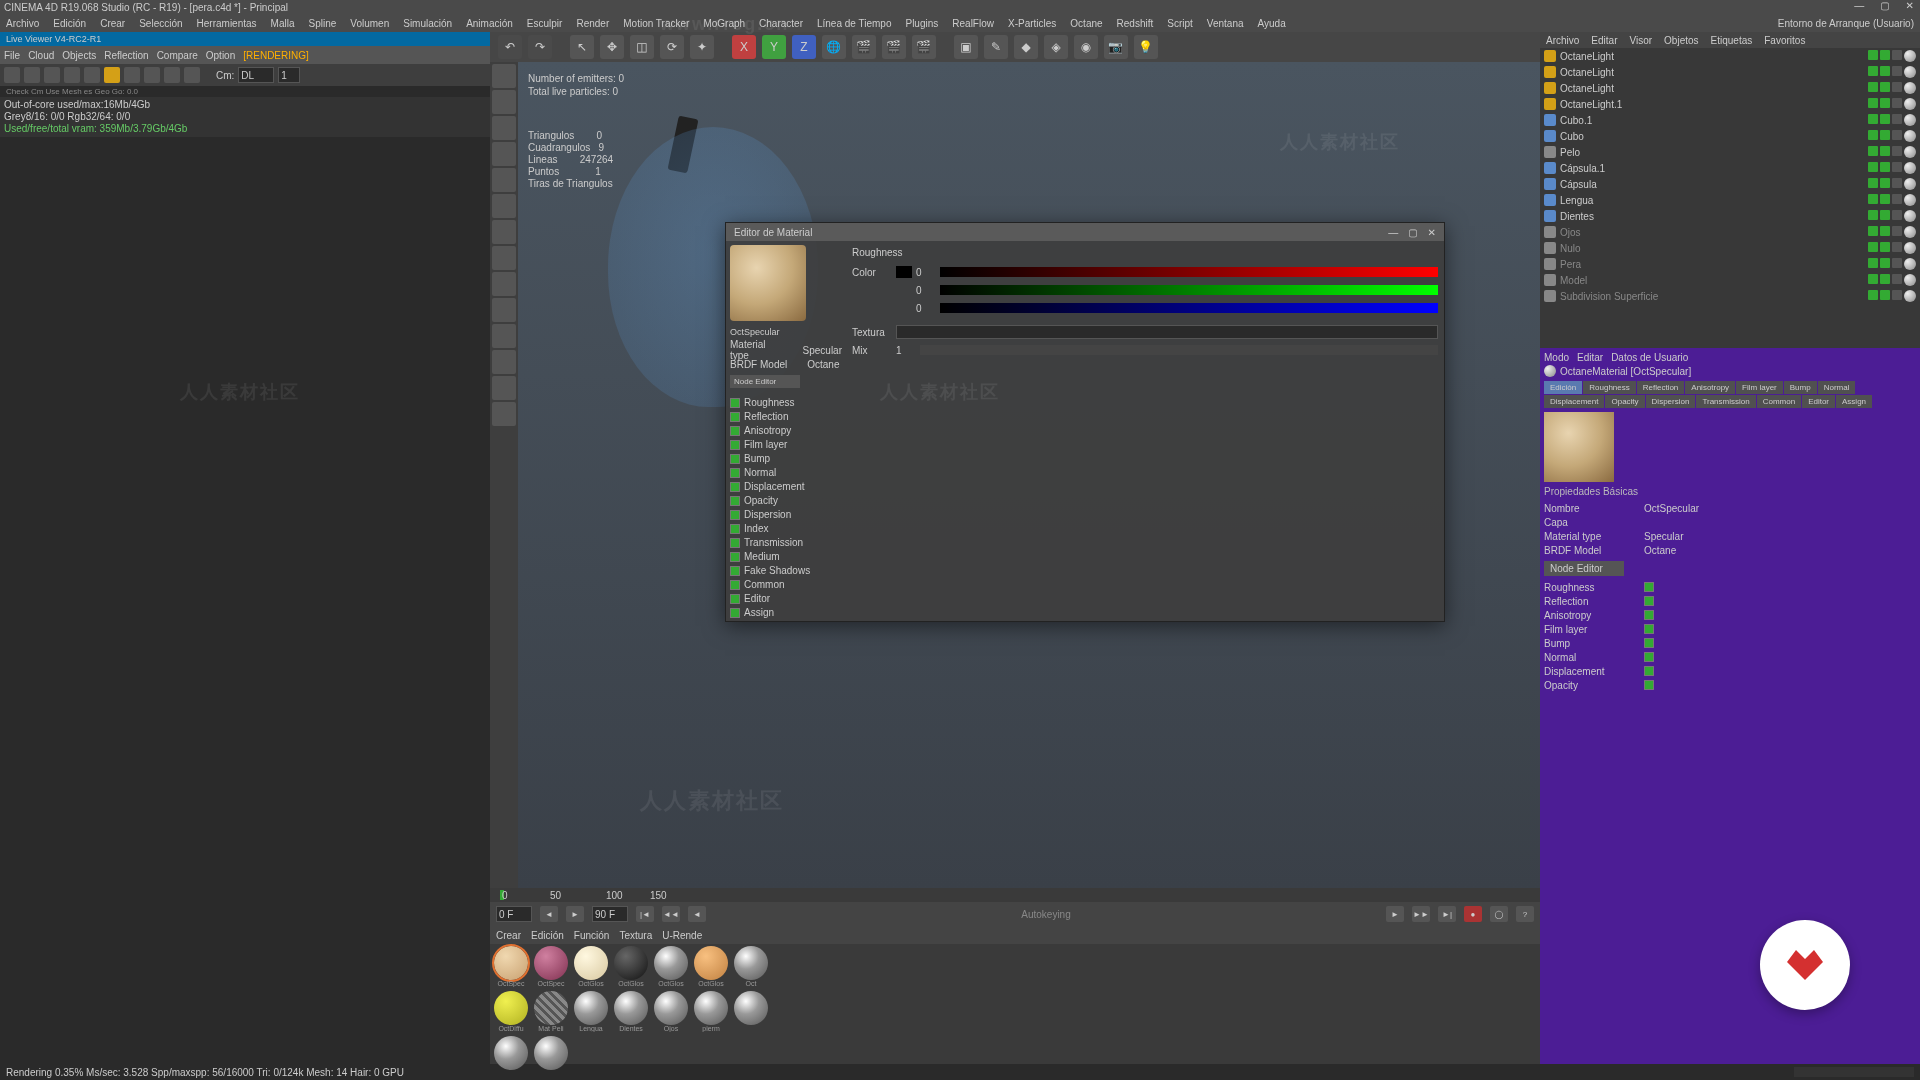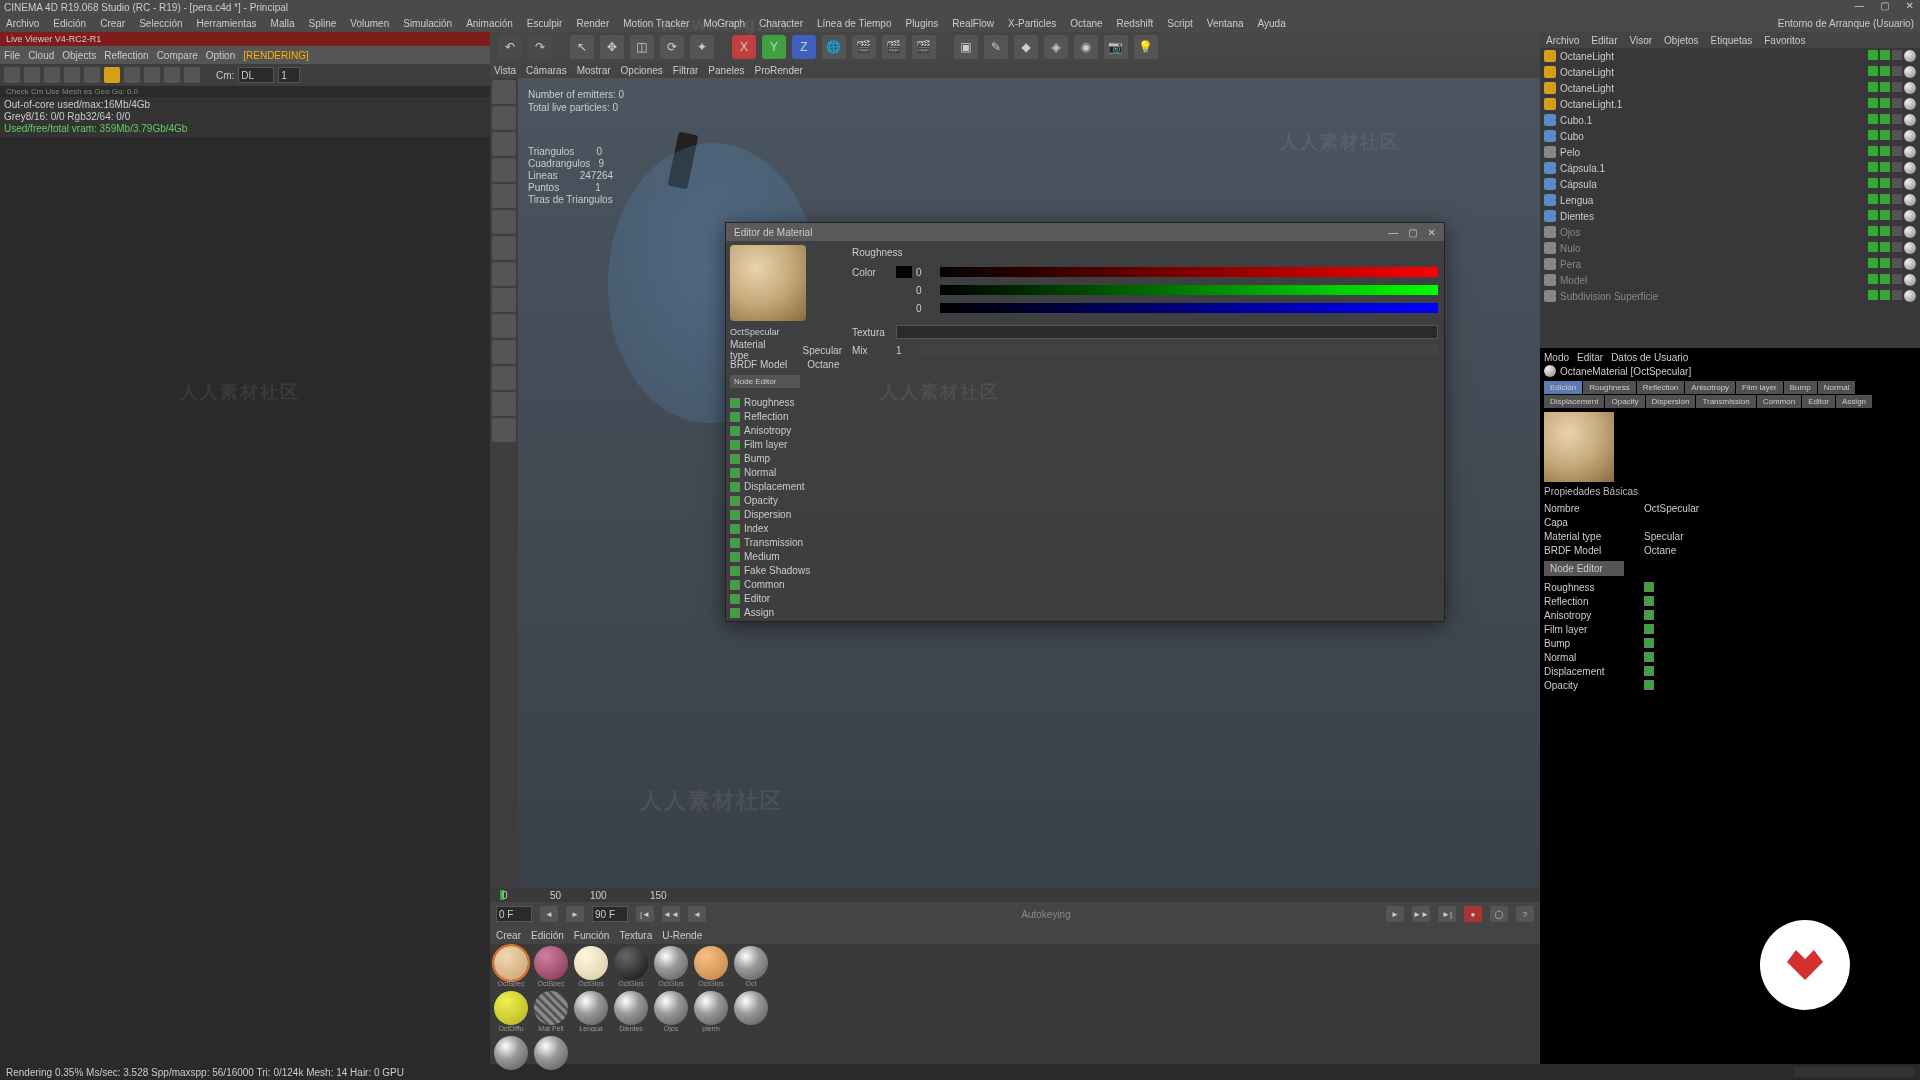--- a/index.html
+++ b/index.html
@@ -4,21 +4,21 @@
 <style>
 *{margin:0;padding:0;box-sizing:border-box;font-family:Arial,sans-serif;font-size:10px;color:#ccc;user-select:none}
 body{background:#3a3a3a;width:1920px;height:1080px;overflow:hidden;position:relative}
 .title-bar{height:14px;background:#4a4a4a;display:flex;align-items:center;padding:0 4px;font-size:9px;position:relative}
 .title-bar .wincontrols{position:absolute;right:6px;top:0;display:flex;gap:16px}
 .menu-bar{height:18px;background:#4a4a4a;display:flex;align-items:center;padding:0 6px;gap:14px;font-size:10px}
 .menu-bar span{cursor:pointer}
 .menu-bar .right{margin-left:auto}
 .main{display:flex;height:calc(100% - 32px - 16px)}
 .left-col{width:490px;background:#2a2a2a;display:flex;flex-direction:column}
-.lv-header{height:14px;background:#7f1d1d;display:flex;align-items:center;padding:0 6px;font-size:9px}
+.lv-header{height:14px;background:#0369a1;display:flex;align-items:center;padding:0 6px;font-size:9px}
 .lv-toolbar{height:18px;background:#555;display:flex;align-items:center;padding:0 4px;gap:8px;font-size:9px}
 .lv-toolbar .rendering{color:#ffb000}
 .lv-icons{height:22px;background:#3e3e3e;display:flex;align-items:center;padding:0 4px;gap:4px}
 .lv-icons .ic{width:16px;height:16px;background:#555;border-radius:2px}
 .lv-icons .lock{background:#d4a017}
 .lv-icons .spacer{width:8px}
 .lv-viewport{flex:1;background:linear-gradient(135deg,#8b6a3a 0%,#6b4a2a 30%,#d4b888 50%,#c4a878 70%,#7a5a3a 100%);position:relative;overflow:hidden}
 .render-box{position:absolute;left:210px;top:180px;width:250px;height:450px;border:1px solid #e07030}
 .spp-label{position:absolute;left:212px;top:632px;background:rgba(30,30,30,0.8);padding:1px 4px;font-size:9px;color:#aaa}
 .lv-stats{background:#333;padding:2px 4px;font-size:9px;line-height:12px}
@@ -59,21 +59,21 @@
 .obj-row{display:flex;align-items:center;height:16px;padding:0 4px;gap:4px;font-size:9px}
 .obj-row .dim{color:#888}
 .obj-icon{width:12px;height:12px;border-radius:2px}
 .obj-icon.light{background:#d4a017}
 .obj-icon.cube{background:#5a8aca}
 .obj-icon.null{background:#888}
 .obj-toggles{margin-left:auto;display:flex;gap:2px}
 .tog{width:10px;height:10px;background:#555;border-radius:1px}
 .tog.on{background:#3a3}
 .tag-ball{width:12px;height:12px;border-radius:50%;background:radial-gradient(circle at 30% 30%,#eee,#888)}
-.attr-panel{flex:1;background:#000000;padding:4px;overflow:hidden;font-size:9px}
+.attr-panel{flex:1;background:#4c1d95;padding:4px;overflow:hidden;font-size:9px}
 .attr-tabs{display:flex;flex-wrap:wrap;gap:1px;margin-bottom:4px}
 .attr-tab{background:#505050;padding:2px 6px;font-size:8px}
 .attr-tab.active{background:#5a7ab0}
 .attr-row{display:flex;align-items:center;height:14px;gap:20px;color:#aaa}
 .attr-chk{width:10px;height:10px;border:1px solid #777}
 .attr-chk.c{background:#3a3}
 .mat-editor{position:absolute;left:725px;top:222px;width:720px;height:400px;background:rgba(62,62,62,0.92);border:1px solid #222;box-shadow:0 4px 20px rgba(0,0,0,0.5)}
 .me-title{height:18px;background:#5a5a5a;display:flex;align-items:center;padding:0 8px;font-size:10px}
 .me-title .winbtns{margin-left:auto;display:flex;gap:10px}
 .me-body{display:flex;height:calc(100% - 18px)}
@@ -191,29 +191,20 @@
       <div class="tool-btn">🎬</div>
       <div class="tool-sep"></div>
       <div class="tool-btn">▣</div>
       <div class="tool-btn">✎</div>
       <div class="tool-btn">◆</div>
       <div class="tool-btn">◈</div>
       <div class="tool-btn">◉</div>
       <div class="tool-btn">📷</div>
       <div class="tool-btn">💡</div>
     </div>
-    <div class="viewport-tabs">
-      <span>Vista</span>
-      <span>Cámaras</span>
-      <span>Mostrar</span>
-      <span>Opciones</span>
-      <span>Filtrar</span>
-      <span>Paneles</span>
-      <span>ProRender</span>
-    </div>
     <div class="viewport-area">
       <div class="side-tools">
         <div class="st"></div>
         <div class="st"></div>
         <div class="st"></div>
         <div class="st"></div>
         <div class="st"></div>
         <div class="st"></div>
         <div class="st"></div>
         <div class="st"></div>
@@ -237,21 +228,21 @@
           <div>Tiras de Triangulos</div>
         </div>
         <div class="stem"></div>
         <div class="wireframe"></div>
       </div>
     </div>
     <div class="timeline-row">
       <div class="timeline-green"></div>
       <span class="tick" style="left:12px">0</span>
       <span class="tick" style="left:60px">50</span>
-      <span class="tick" style="left:100px">100</span>
+      <span class="tick" style="left:116px">100</span>
       <span class="tick" style="left:160px">150</span>
     </div>
     <div class="playback-row">
       <span class="pb-field">0 F</span>
       <div class="pb-btn">◄</div>
       <div class="pb-btn">►</div>
       <span class="pb-field">90 F</span>
       <div class="pb-btn">|◄</div>
       <div class="pb-btn">◄◄</div>
       <div class="pb-btn">◄</div>

